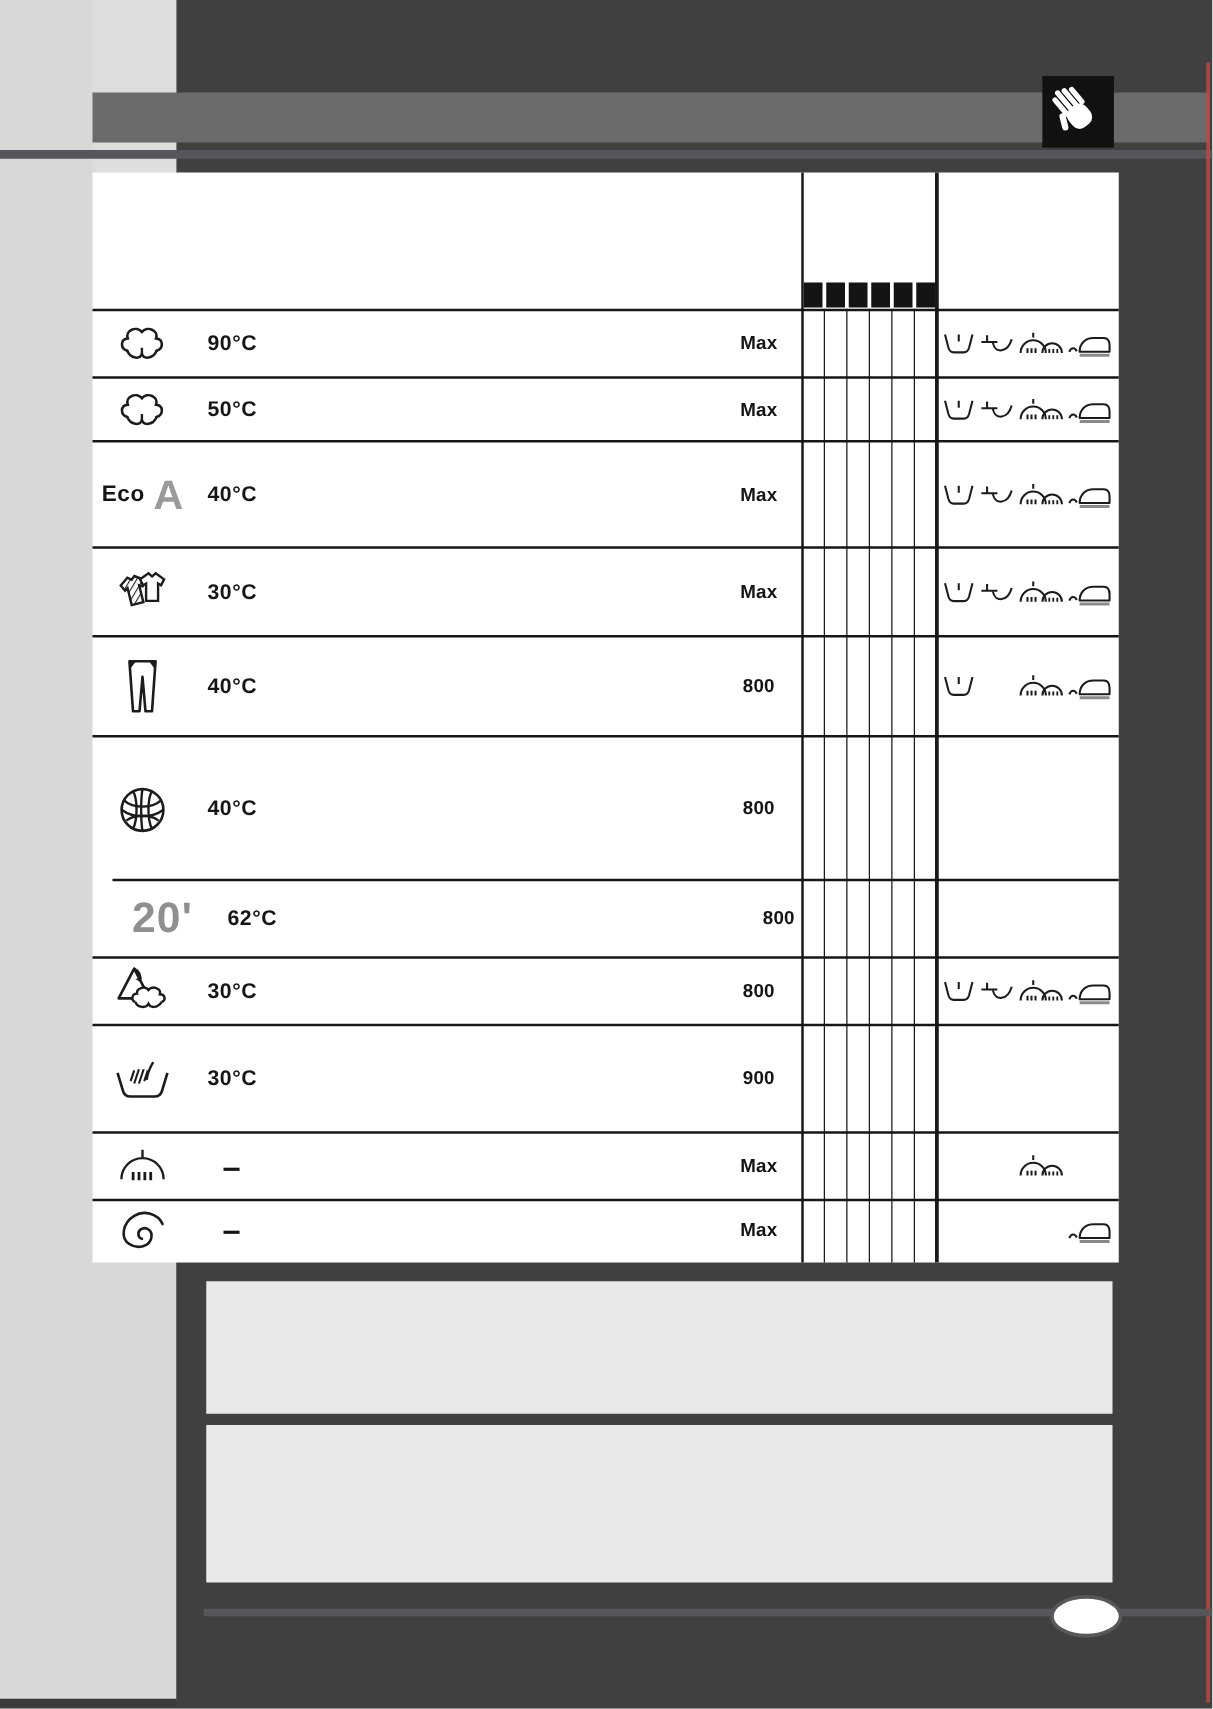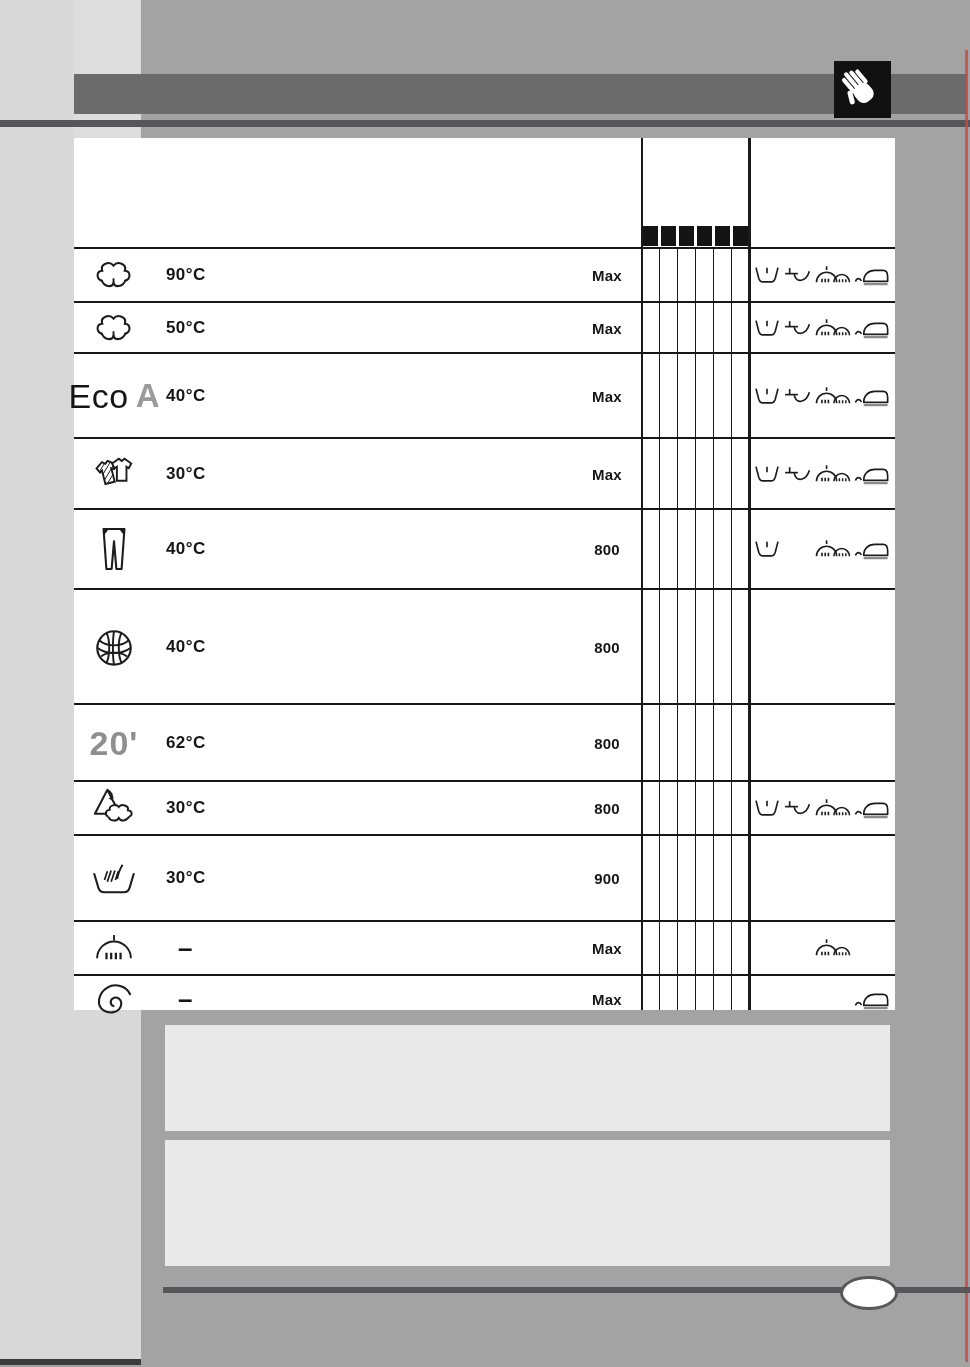--- a/index.html
+++ b/index.html
@@ -1,16 +1,16 @@
 <!DOCTYPE html>
 <html><head>
 <meta charset="utf-8">
 <style>
   html,body{margin:0;padding:0;background:#fff;}
-  .page{position:relative;width:970px;height:1367px;background:#a3a3a3;overflow:hidden;
+  .page{position:relative;width:970px;height:1367px;background:#404040;overflow:hidden;
         font-family:"Liberation Sans",sans-serif;color:#151515;}
 
   
   .sidebar{position:absolute;left:0;top:0;width:141px;height:1360px;background:#d8d8d8;}
   .sidebar-top{position:absolute;left:74px;top:0;width:67px;height:138px;background:#dddddd;}
   .sidebar-footer-strip{position:absolute;left:0;top:1359px;width:141px;height:6px;background:#3b3b3b;}
 
   
   .header-bar{position:absolute;left:74px;top:74px;width:893px;height:40px;background:#6b6b6b;}
   .header-underline{position:absolute;left:0;top:120px;width:970px;height:7px;background:#55555a;}
@@ -29,21 +29,21 @@
   .row{position:relative;border-top:2px solid #161616;box-sizing:border-box;}
   .prog{position:absolute;left:2px;width:76px;top:50%;transform:translateY(-50%);
         display:flex;align-items:center;justify-content:center;}
   .picon{display:flex;align-items:center;justify-content:center;}
   .temp{position:absolute;left:92px;top:50%;transform:translateY(-50%);
         font-size:17px;font-weight:700;letter-spacing:.4px;}
   .temp.dash{left:104px;font-size:26px;line-height:10px;}
   .spin{position:absolute;left:504px;width:58px;text-align:center;top:50%;transform:translateY(-50%);
         font-size:15px;font-weight:700;letter-spacing:.2px;}
   .slot{position:absolute;top:50%;transform:translateY(-50%);line-height:0;}
-  .eco{font-size:34px;font-weight:400;color:#151515;letter-spacing:.5px;}
+  .eco{font-size:18px;font-weight:700;color:#151515;letter-spacing:.5px;}
   .eco-a{font-size:33px;font-weight:700;color:#9a9a9a;margin-left:7px;}
   .quick20{font-size:34px;font-weight:700;color:#8f8f8f;letter-spacing:1px;}
 
   
   .note-box{position:absolute;left:165px;width:725px;background:#e9e9e9;}
   .note-box.b1{top:1025px;height:106px;}
   .note-box.b2{top:1140px;height:126px;}
   .footer-line{position:absolute;left:163px;top:1287px;width:807px;height:6px;background:#57575a;}
   .footer-oval{position:absolute;left:840px;top:1276px;width:52px;height:28px;background:#fff;
                border:3px solid #58585a;border-radius:50%;}
@@ -311,21 +311,21 @@
                 <path d="M8.5,32 C15,26.5 29,26.5 35.5,32" fill="none" stroke="#1c1c1c" stroke-width="2"></path>
                 <path d="M14,7 C18,14 18,31 14,39" fill="none" stroke="#1c1c1c" stroke-width="2"></path>
                 <path d="M30,7 C26,14 26,31 30,39" fill="none" stroke="#1c1c1c" stroke-width="2"></path>
                 <path d="M22,5.5 C20.5,14 20.5,32 22,40.5" fill="none" stroke="#1c1c1c" stroke-width="2"></path>
               </svg>
             </span>
           </div>
           <div class="temp">40°C</div>
           <div class="spin">800</div>
         </div>
-        <div class="row" style="height: 77px;">
+        <div class="row" style="height: 62px; margin-left: 16px;">
           <div class="prog">
             <span class="quick20">20'</span>
           </div>
           <div class="temp">62°C</div>
           <div class="spin">800</div>
         </div>
         <div class="row" style="height: 54px;">
           <div class="prog">
             <span class="picon">
               <svg width="46" height="42" viewBox="0 0 48 44">

